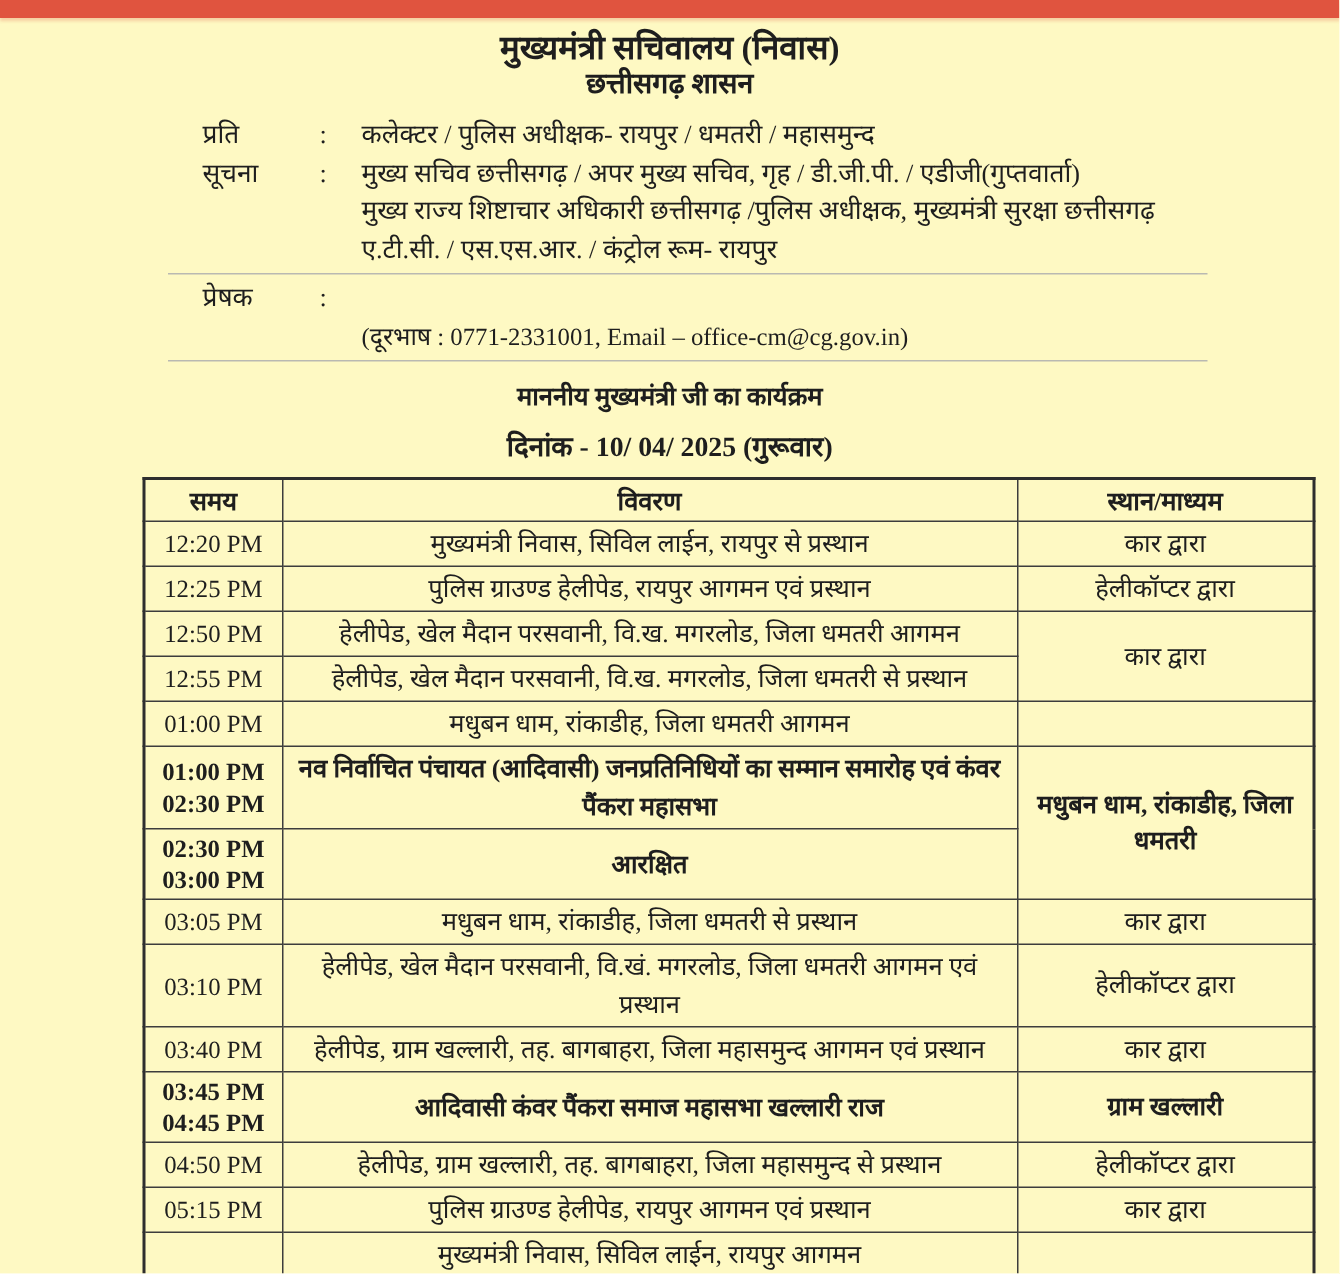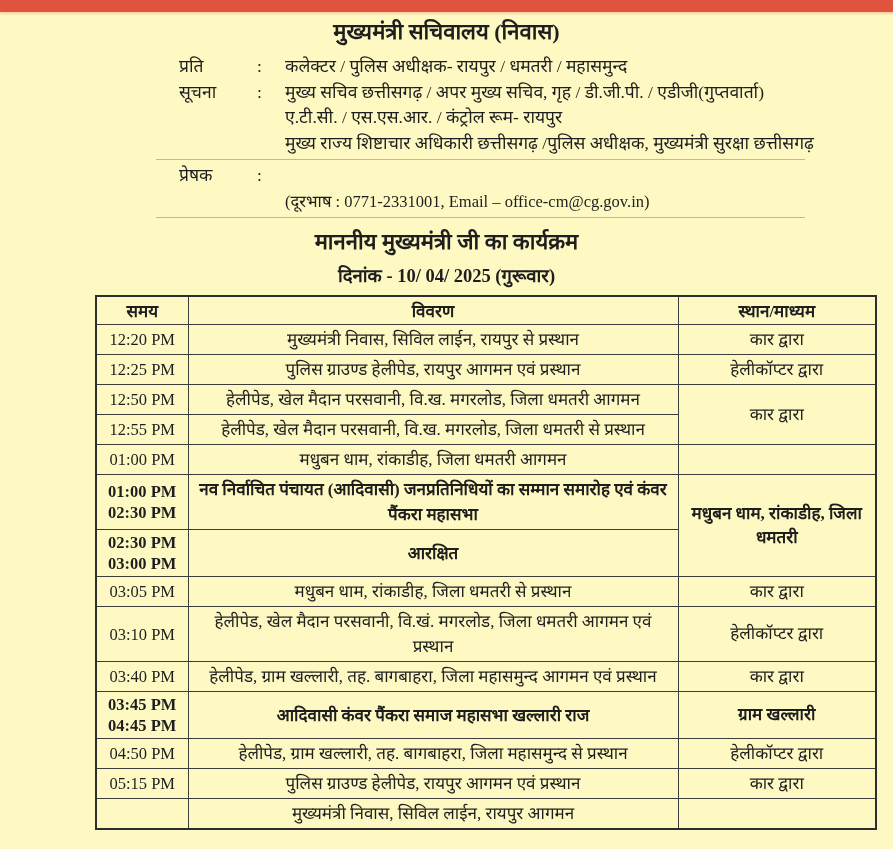--- a/index.html
+++ b/index.html
@@ -18,35 +18,35 @@
   }
   .top-bar {
     width: 100%;
     height: 12px;
     box-shadow: 0 2px 2px rgba(224,84,63,0.25);
   }
   .letterhead { text-align: center; padding-top: 7px; }
   .lh1 { font-size: 22px; font-weight: bold; line-height: 26px; }
   .lh2 { font-size: 19px; font-weight: bold; line-height: 23px; }
 
-  .addr { padding-left: 135px; padding-right: 40px; margin-top: 9px; font-size: 17.5px; margin-left: 44px; }
+  .addr { padding-left: 135px; padding-right: 40px; margin-top: 9px; font-size: 17.5px; }
   .addr-row { display: flex; line-height: 25.5px; }
   .addr .lbl { width: 78px; flex: 0 0 78px; }
   .addr .colon { width: 28px; flex: 0 0 28px; }
   .addr .val { flex: 1; }
   .divider {
     height: 1px;
     background: #b9b9b2;
     margin: 3px 48px 3px -23px;
   }
   .contact { font-size: 16.5px; }
 
   .ptitle {
     text-align: center;
-    font-size: 22px;
+    font-size: 17px;
     font-weight: bold;
     margin-top: 10px;
     line-height: 28px;
   }
   .pdate {
     text-align: center;
     font-size: 18.5px;
     font-weight: bold;
     margin-top: 9px;
     line-height: 22px;
@@ -79,46 +79,47 @@
 </style>
 </head>
 <body>
 
 <div class="page">
 
   <div class="top-bar" style="background: rgb(224, 84, 63);"></div>
 
   <div class="letterhead">
     <div class="lh1">मुख्यमंत्री सचिवालय (निवास)</div>
+    <div class="lh2">छत्तीसगढ़ शासन</div>
   </div>
 
   <div class="addr">
     <div class="addr-row">
       <span class="lbl">प्रति</span>
       <span class="colon">:</span>
       <span class="val">कलेक्टर / पुलिस अधीक्षक- रायपुर / धमतरी / महासमुन्द</span>
     </div>
     <div class="addr-row">
       <span class="lbl">सूचना</span>
       <span class="colon">:</span>
       <span class="val">मुख्य सचिव छत्तीसगढ़ / अपर मुख्य सचिव, गृह / डी.जी.पी. / एडीजी(गुप्तवार्ता)</span>
     </div>
     <div class="addr-row">
       <span class="lbl"></span>
         <span class="colon"></span>
     </div>
     <div class="addr-row">
       <span class="lbl"></span>
         <span class="colon"></span>
+      <span class="val">मुख्य राज्य शिष्टाचार अधिकारी छत्तीसगढ़ /पुलिस अधीक्षक, मुख्यमंत्री सुरक्षा छत्तीसगढ़</span>
+    </div>
+    <div class="addr-row">
+      <span class="lbl"></span>
+        <span class="colon"></span>
       <span class="val">ए.टी.सी. / एस.एस.आर. / कंट्रोल रूम- रायपुर</span>
-    </div>
-    <div class="addr-row">
-      <span class="lbl"></span>
-        <span class="colon"></span>
-      <span class="val">मुख्य राज्य शिष्टाचार अधिकारी छत्तीसगढ़ /पुलिस अधीक्षक, मुख्यमंत्री सुरक्षा छत्तीसगढ़</span>
     </div>
     <div class="divider"></div>
     <div class="addr-row">
       <span class="lbl">प्रेषक</span>
       <span class="colon">:</span>
     </div>
     <div class="addr-row contact">
       <span class="lbl"></span>
         <span class="colon"></span>
       <span class="val">(दूरभाष : 0771-2331001, Email – office-cm@cg.gov.in)</span>

